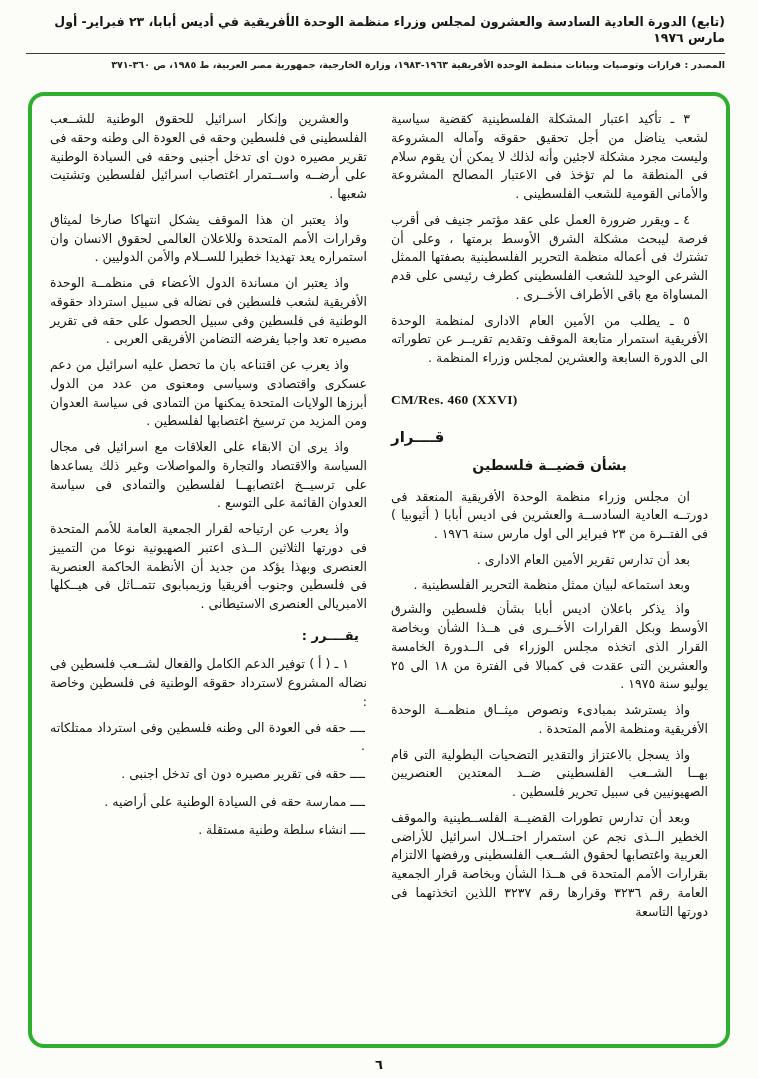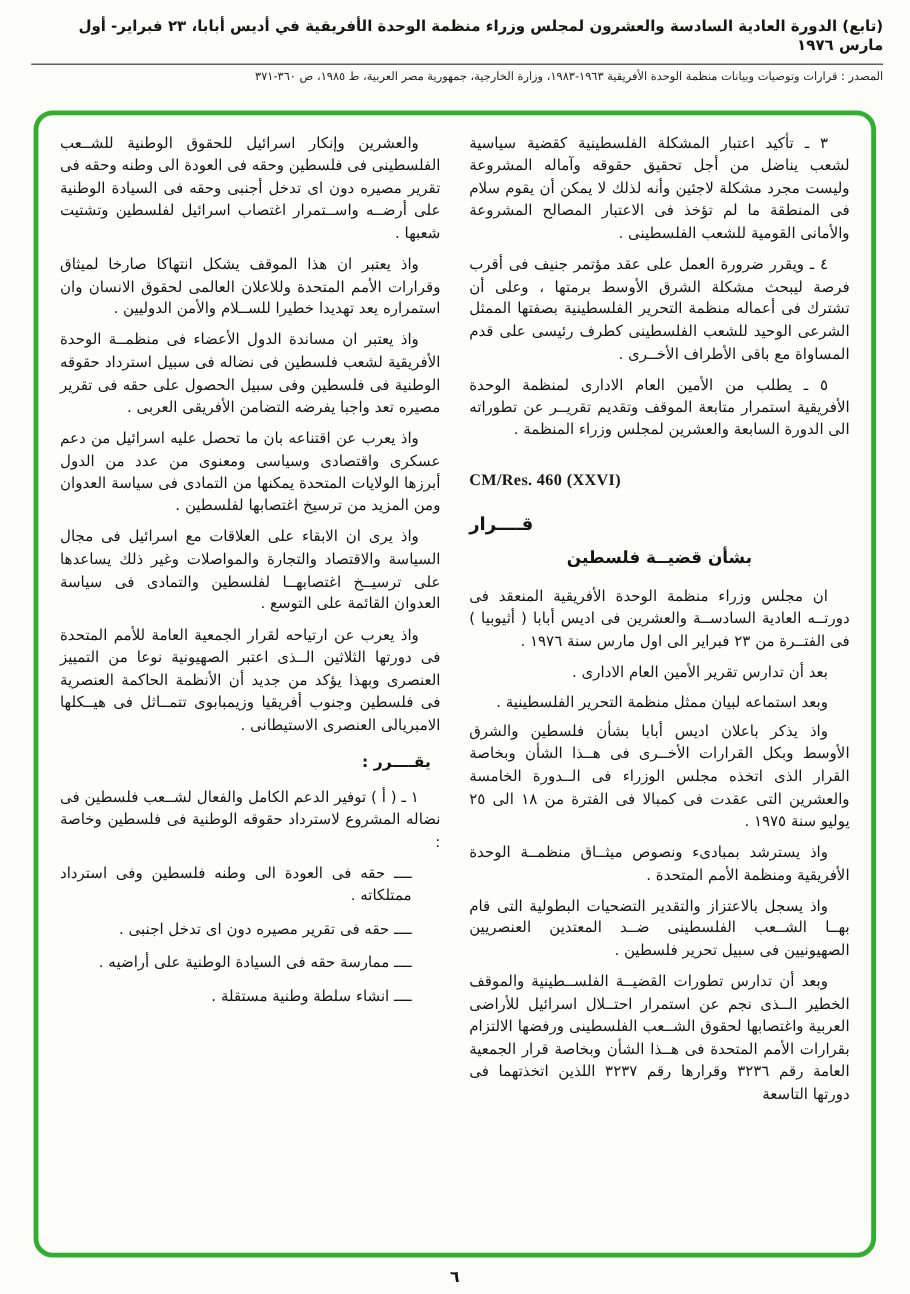--- a/index.html
+++ b/index.html
@@ -6,37 +6,37 @@
   html, body {
     width: 758px; height: 1078px;
     background: #fcfcf9;
     font-family: "DejaVu Sans", sans-serif;
     color: #161616;
     overflow: hidden;
     position: relative;
   }
   .page-header {
     direction: rtl;
-    padding: 14px 22px 0 26px;
+    padding: 14px 33px 0 26px;
   }
   .header-title {
     font-size: 12.5px;
     font-weight: bold;
     text-align: right;
     line-height: 1.3;
     letter-spacing: 0.2px;
   }
   .header-rule {
     border: 0;
     border-top: 1.5px solid #3a3a3a;
     margin: 6px 0 5px 0;
   }
   .header-source {
     font-size: 9.5px;
-    font-weight: normal;
+    font-weight: bold;
     text-align: right;
     color: #222;
   }
   .doc-frame {
     position: absolute;
     left: 28px; top: 92px;
     width: 702px; height: 956px;
     border: 4px solid #2fae2f;
     border-radius: 16px;
     padding: 14px 18px;
@@ -86,21 +86,21 @@
     margin: 0 0 12px 0;
     text-indent: 0;
   }
   .decree-label {
     font-weight: bold;
     font-size: 13px;
     margin: 12px 0 10px 0;
     text-indent: 8px;
   }
   p.dash-item {
-    margin: 0 24px 9px 0;
+    margin: 0 2px 9px 0;
     text-indent: 0;
   }
   .page-number {
     position: absolute;
     left: 0; right: 0;
     bottom: 6px;
     text-align: center;
     font-size: 13px;
     font-weight: bold;
     color: #111;

